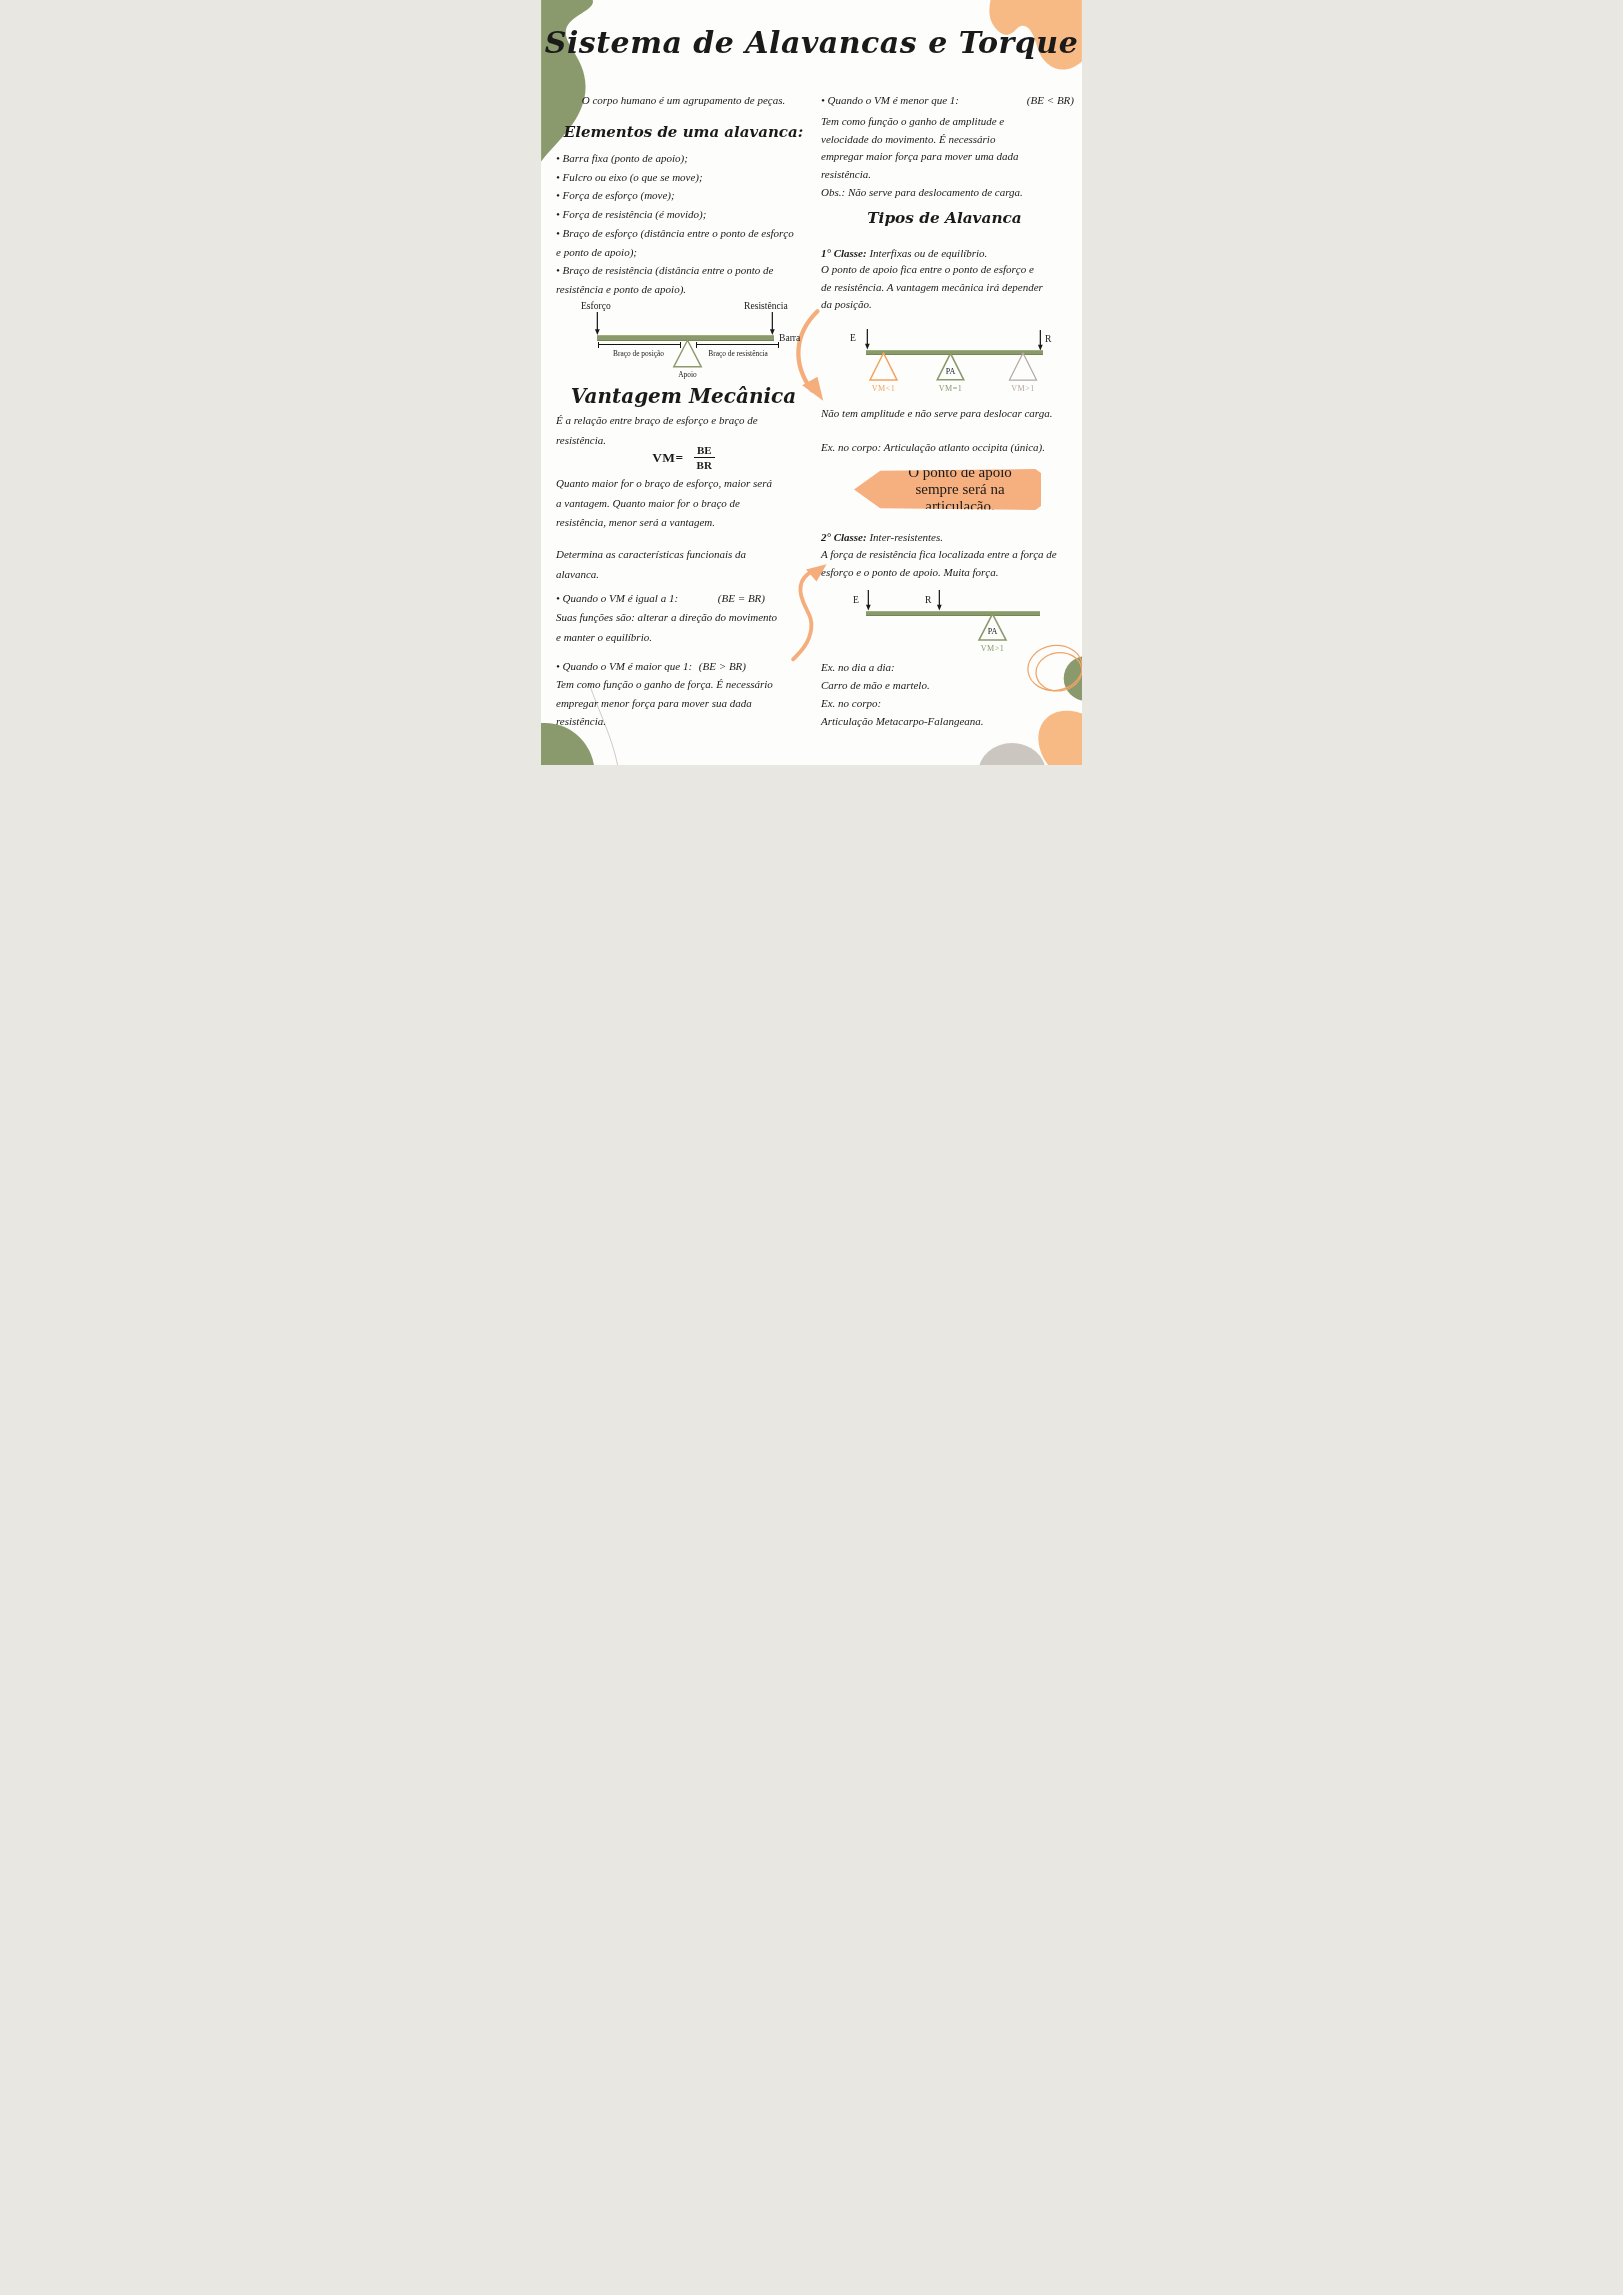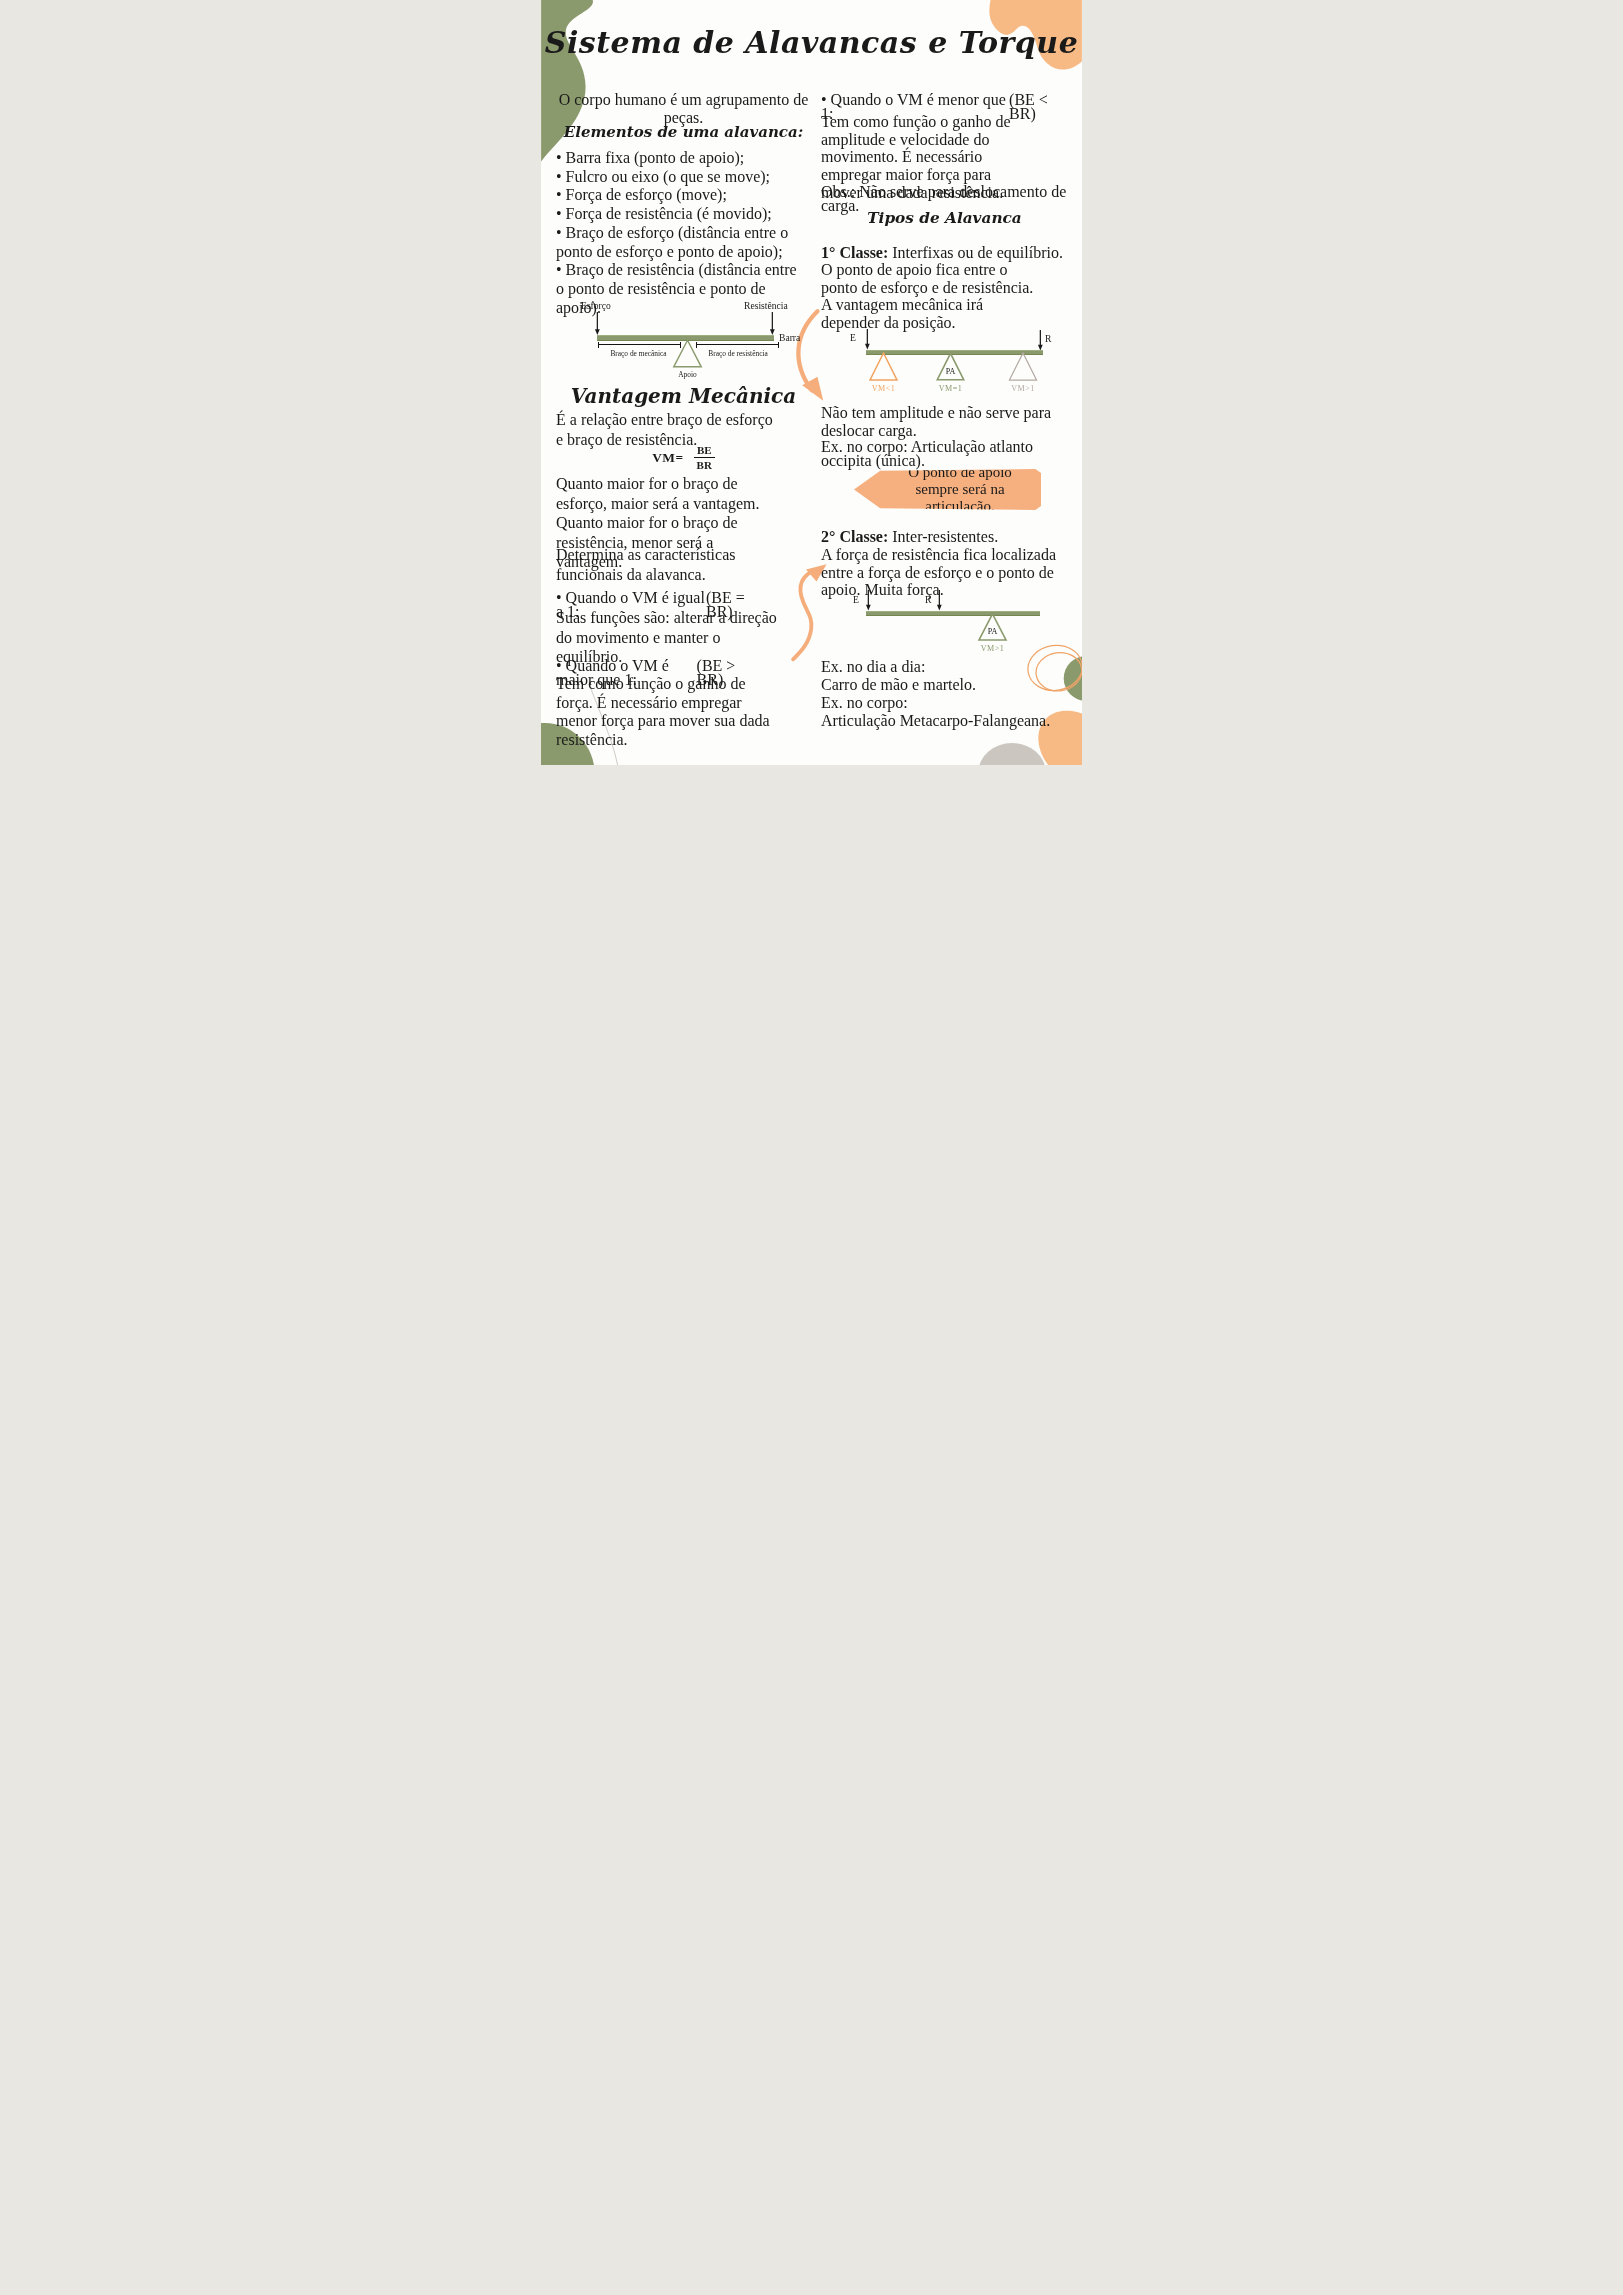--- a/index.html
+++ b/index.html
@@ -6,21 +6,21 @@
   .page{
     position:relative;width:541px;height:765px;margin:0 auto;
     background:#fdfdfb;overflow:hidden;
     font-family:"Liberation Serif",serif;color:#1a1a1a;
   }
   .abs{position:absolute;}
   .decor{position:absolute;left:0;top:0;z-index:0;pointer-events:none;}
   .content{position:relative;z-index:1;}
   .script{font-family:"DejaVu Serif",serif;font-style:italic;font-weight:700;}
   .title{left:0;top:48;width:100%;text-align:center;font-size:30px;line-height:46px;letter-spacing:0.5px;}
-  .serif{font-size:16px;}
+  .serif{font-size:11px;font-style:italic;}
   .center{text-align:center;}
   .b{font-weight:700;}
   .lh-l{line-height:19.6px;}
   .lh-r{line-height:17.7px;}
   .vmrow{display:flex;justify-content:space-between;line-height:14.3px;}
   
   .formula{display:flex;justify-content:center;align-items:center;gap:10px;}
   .formula .lhs{font-weight:700;font-size:13.4px;letter-spacing:0.5px;}
   .frac{display:inline-block;text-align:center;font-weight:700;font-size:11px;line-height:12.4px;}
   .frac .num{display:block;border-bottom:1.9px solid #141414;padding:0 3.3px 0.5px 3.3px;}
@@ -88,21 +88,21 @@
           <polygon points="2,36 12,36 7,48" fill="#1a1a1a"></polygon>
       </svg>
       <svg class="abs" style="left:216px;top:11.5px;" width="6.7" height="23" viewBox="0 0 14 48">
         <line x1="7" y1="0" x2="7" y2="38" stroke="#1a1a1a" stroke-width="2.6"></line>
           <polygon points="2,36 12,36 7,48" fill="#1a1a1a"></polygon>
       </svg>
       <div class="bar" style="left:44px;top:35px;width:177px;"></div>
       <span class="dlabel" style="left:226px;top:32px;">Barra</span>
       <div class="dim" style="left:45px;top:42px;width:81px;"></div>
       <div class="dim" style="left:143px;top:42px;width:81px;"></div>
-      <span class="dsmall" style="left:45px;top:49px;width:81px;">Braço de mecânica</span>
+      <span class="dsmall" style="left:45px;top:49px;width:81px;">Braço de posição</span>
       <span class="dsmall" style="left:142px;top:49px;width:86px;">Braço de resistência</span>
       <svg class="tri" style="left:116px;top:39px;" width="37" height="30" viewBox="0 0 78 62">
         <polygon points="39,2 10,58 68,58" fill="#fdfdfb" stroke="#8b9a6d" stroke-width="3"></polygon>
       </svg>
       <span class="dsmall" style="left:116px;top:70px;width:37px;">Apoio</span>
     </div>
 
     <h2 class="abs script center" style="left:12px;top:384px;width:261px;font-size:20px;margin:0;">Vantagem Mecânica</h2>
 
     <div class="abs serif" style="left:15px;top:410px;width:225px;line-height:20px;">É a relação entre braço de esforço e braço de resistência.</div>

